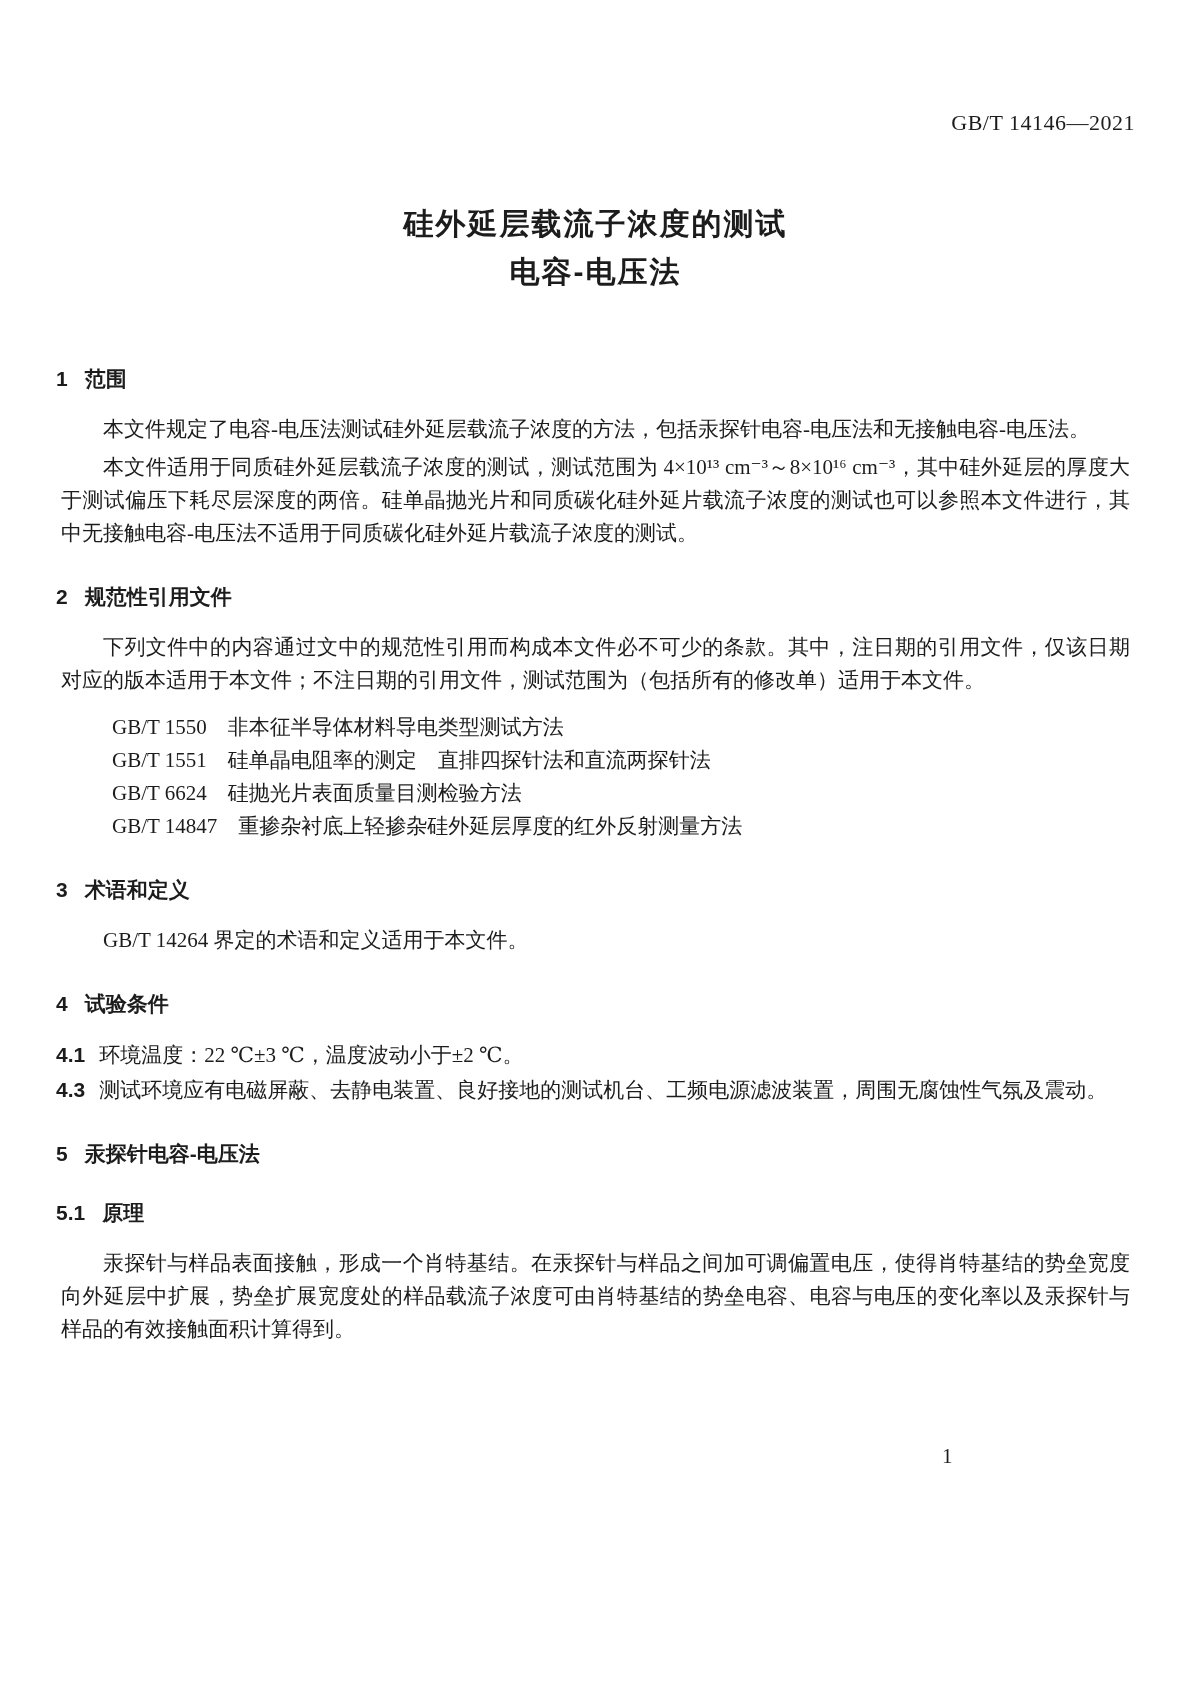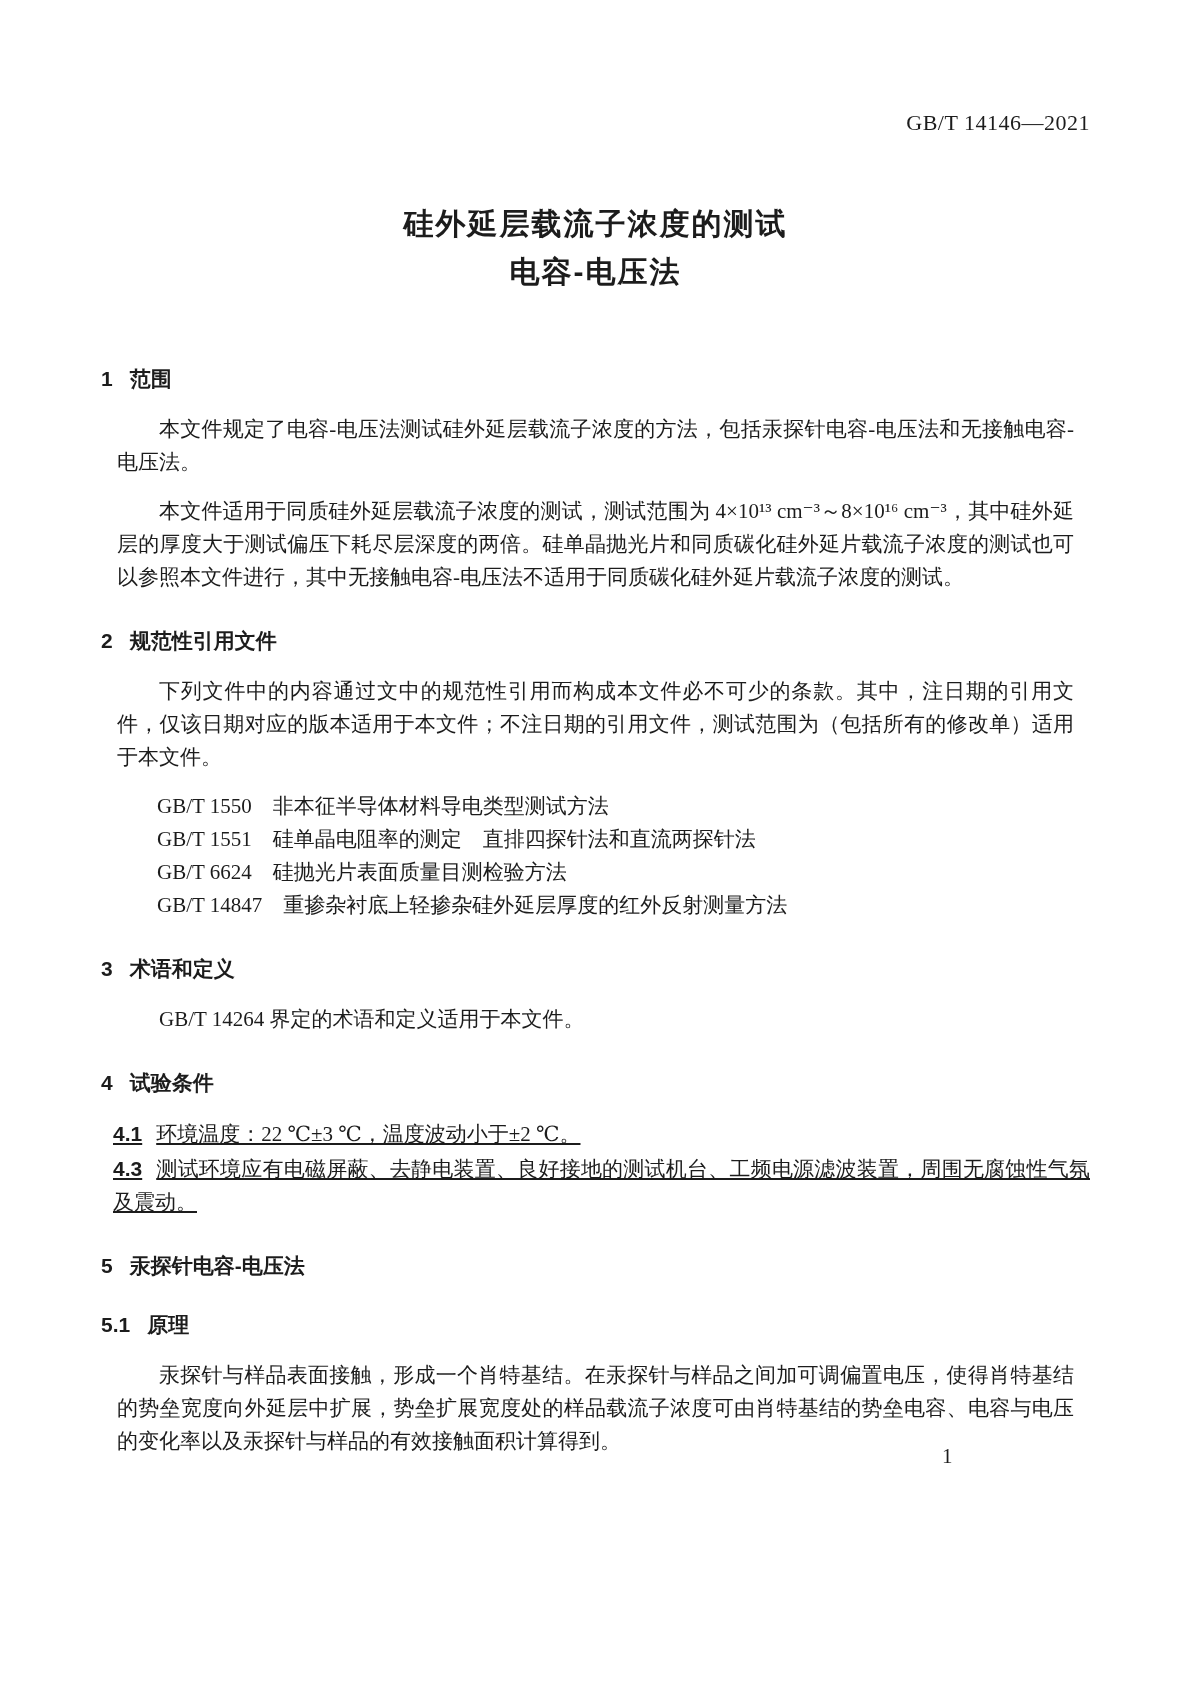--- a/index.html
+++ b/index.html
@@ -7,21 +7,21 @@
   .page {
     position: relative;
     width: 1191px;
     height: 1684px;
     background: #ffffff;
     color: #1c1c1c;
     font-family: "Liberation Serif", "DejaVu Serif", serif;
     overflow: hidden;
     margin: 0 auto;
   }
-  .content { padding: 0 101px; }
+  .content { padding: 0 56px; }
 
   .doc-number {
     padding-top: 110px;
     text-align: right;
     font-size: 22px;
     letter-spacing: 0.5px;
     font-family: "Liberation Serif", "DejaVu Serif", serif;
   }
 
   .doc-title {
@@ -45,38 +45,37 @@
   }
   .section-heading.first { margin-top: 66px; }
   .section-heading.spaced { margin-top: 30px; }
   .sec-num { margin-right: 17px; }
 
   .para {
     font-size: 21px;
     line-height: 33px;
     text-indent: 2em;
     text-align: justify;
-    margin: 16px;
+    margin: 5px;
   }
 
   .ref-list { margin: 14px; }
   .ref {
     font-size: 21px;
     line-height: 33px;
     padding-left: 42px;
     margin: 0;
     white-space: nowrap;
   }
 
   .clause {
     font-size: 21px;
     line-height: 33px;
-    margin: 1px 0 0 12px;
+    margin: 1px 0 0 0;
     text-align: justify;
-    text-decoration: underline;
   }
   .clause-num {
     font-family: "Liberation Sans", "DejaVu Sans", sans-serif;
     font-weight: bold;
     margin-right: 14px;
   }
 
   .page-number {
     position: absolute;
     left: 942px;

